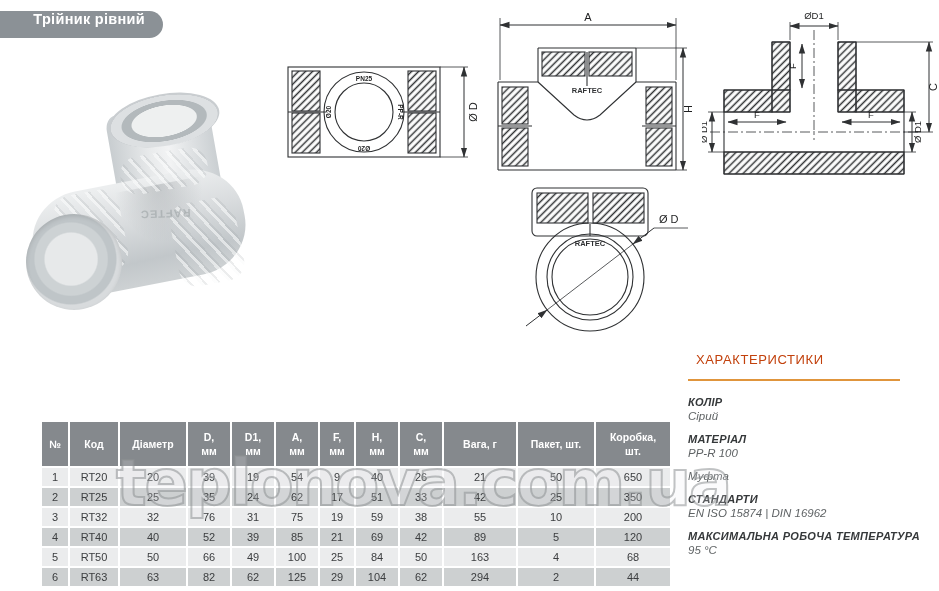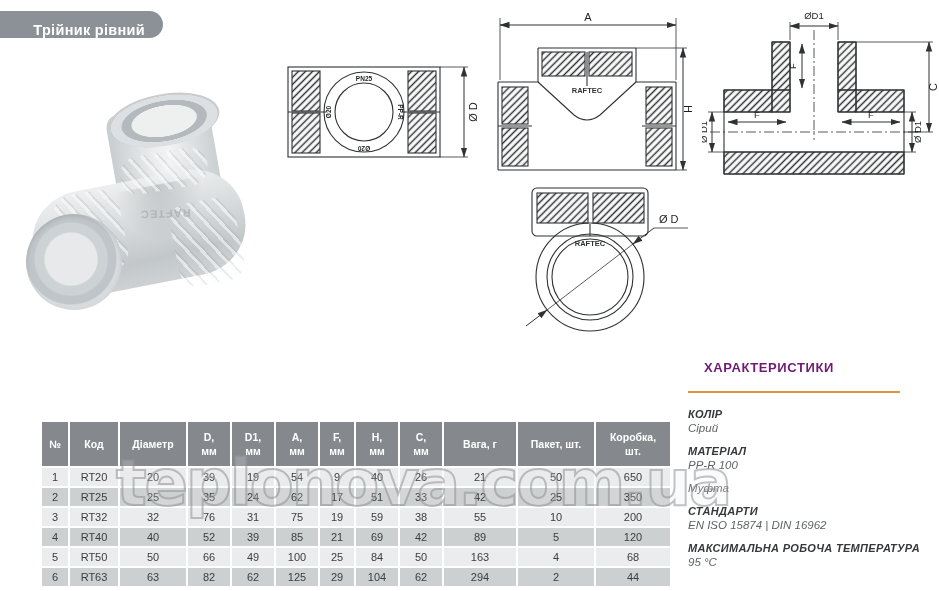--- a/index.html
+++ b/index.html
@@ -1,21 +1,21 @@
 <!DOCTYPE html>
 <html><head>
 <meta charset="utf-8">
 <style>
   html,body{margin:0;padding:0;background:#fff;}
   .page{position:relative;width:939px;height:591px;background:#ffffff;overflow:hidden;
         font-family:"Liberation Sans",sans-serif;}
 
   
   .badge{position:absolute;left:0;top:11px;height:27px;width:163px;background:#8b9196;
-         border-radius:0 14px 14px 0;display:flex;align-items:flex-end;justify-content:flex-end;
+         border-radius:0 14px 14px 0;display:flex;align-items:flex-start;justify-content:flex-end;
          padding-right:18px;box-sizing:border-box;padding-left:12px;}
   .badge span{color:#fff;font-weight:bold;font-size:14.5px;letter-spacing:.3px;}
 
   
   .product{position:absolute;left:22px;top:92px;width:240px;height:240px;}
   .product .branch{position:absolute;left:90px;top:16px;width:104px;height:96px;
       transform:rotate(-10deg);border-radius:10px/14px;
       background:linear-gradient(93deg,#c7cccf 0%,#e9ebec 38%,#f2f3f4 55%,#c9ced1 100%);}
   .product .branch-mouth{position:absolute;left:86px;top:2px;width:112px;height:52px;border-radius:50%;
       transform:rotate(-10deg);
@@ -59,21 +59,21 @@
   .spec-table th{background:#85898d;color:#fff;font-weight:bold;font-size:10.5px;
       white-space:pre-line;height:44px;vertical-align:middle;padding:0 2px;line-height:1.35;
       font-family:"Liberation Sans",sans-serif;}
   .spec-table td{text-align:center;height:18px;padding:0 2px;color:#3b3d3f;font-size:11px;
       font-family:"Liberation Sans",sans-serif;}
   .spec-table tbody tr:nth-child(odd) td{background:#ebeced;}
   .spec-table tbody tr:nth-child(even) td{background:#cdd0d1;}
 
   
   .specs{position:absolute;left:688px;top:344px;width:248px;}
-  .specs h2{margin:16px;font-size:13px;font-weight:bold;color:#701a75;letter-spacing:.6px;}
+  .specs h2{margin:8px;font-size:13px;font-weight:normal;color:#c2410c;letter-spacing:.6px;}
   .specs .rule{width:212px;height:2px;background:#e0953c;margin:12px 0 15px 0;}
   .spec-item{margin-bottom:11px;font-style:italic;}
   .spec-item .lbl{font-size:11px;font-weight:bold;color:#35383a;letter-spacing:.3px;margin-bottom:2px;}
   .spec-item .val{font-size:11.5px;color:#5f6365;}
 
   
   .watermark{position:absolute;left:116px;top:446px;font-size:64px;font-weight:bold;
       letter-spacing:-2px;white-space:nowrap;pointer-events:none;z-index:5;
       color:rgba(236,237,238,.20);-webkit-text-stroke:2px rgba(142,145,147,.55);
       font-family:"DejaVu Sans",sans-serif;}

